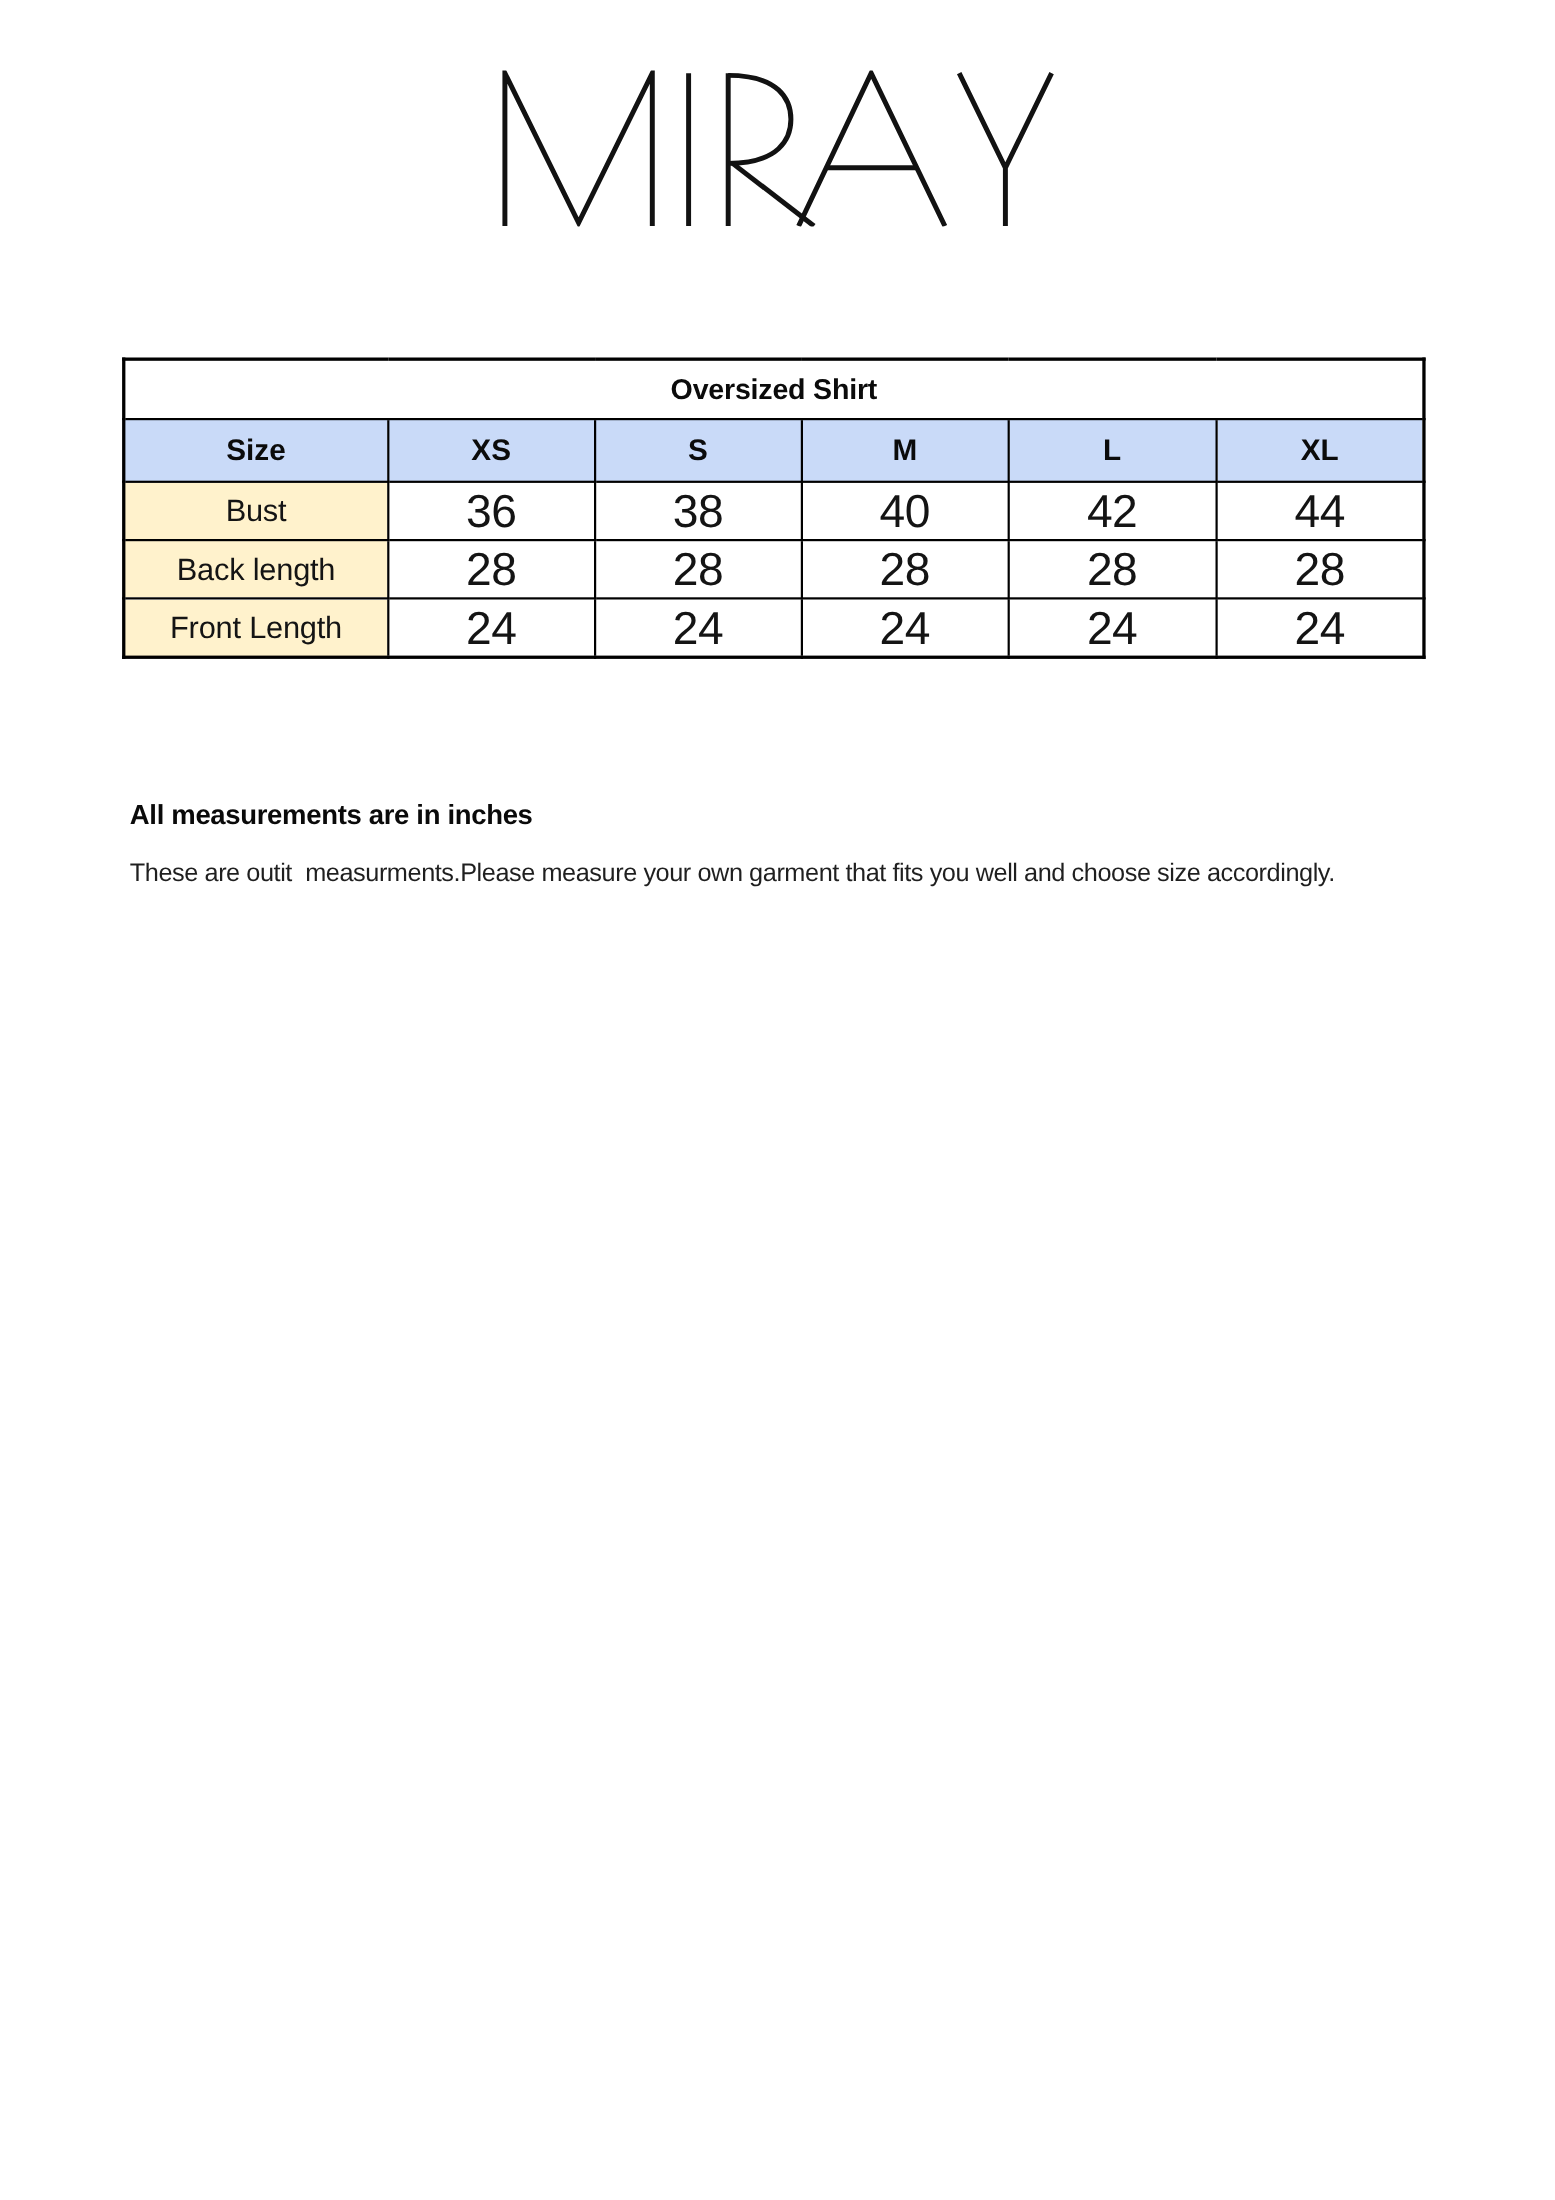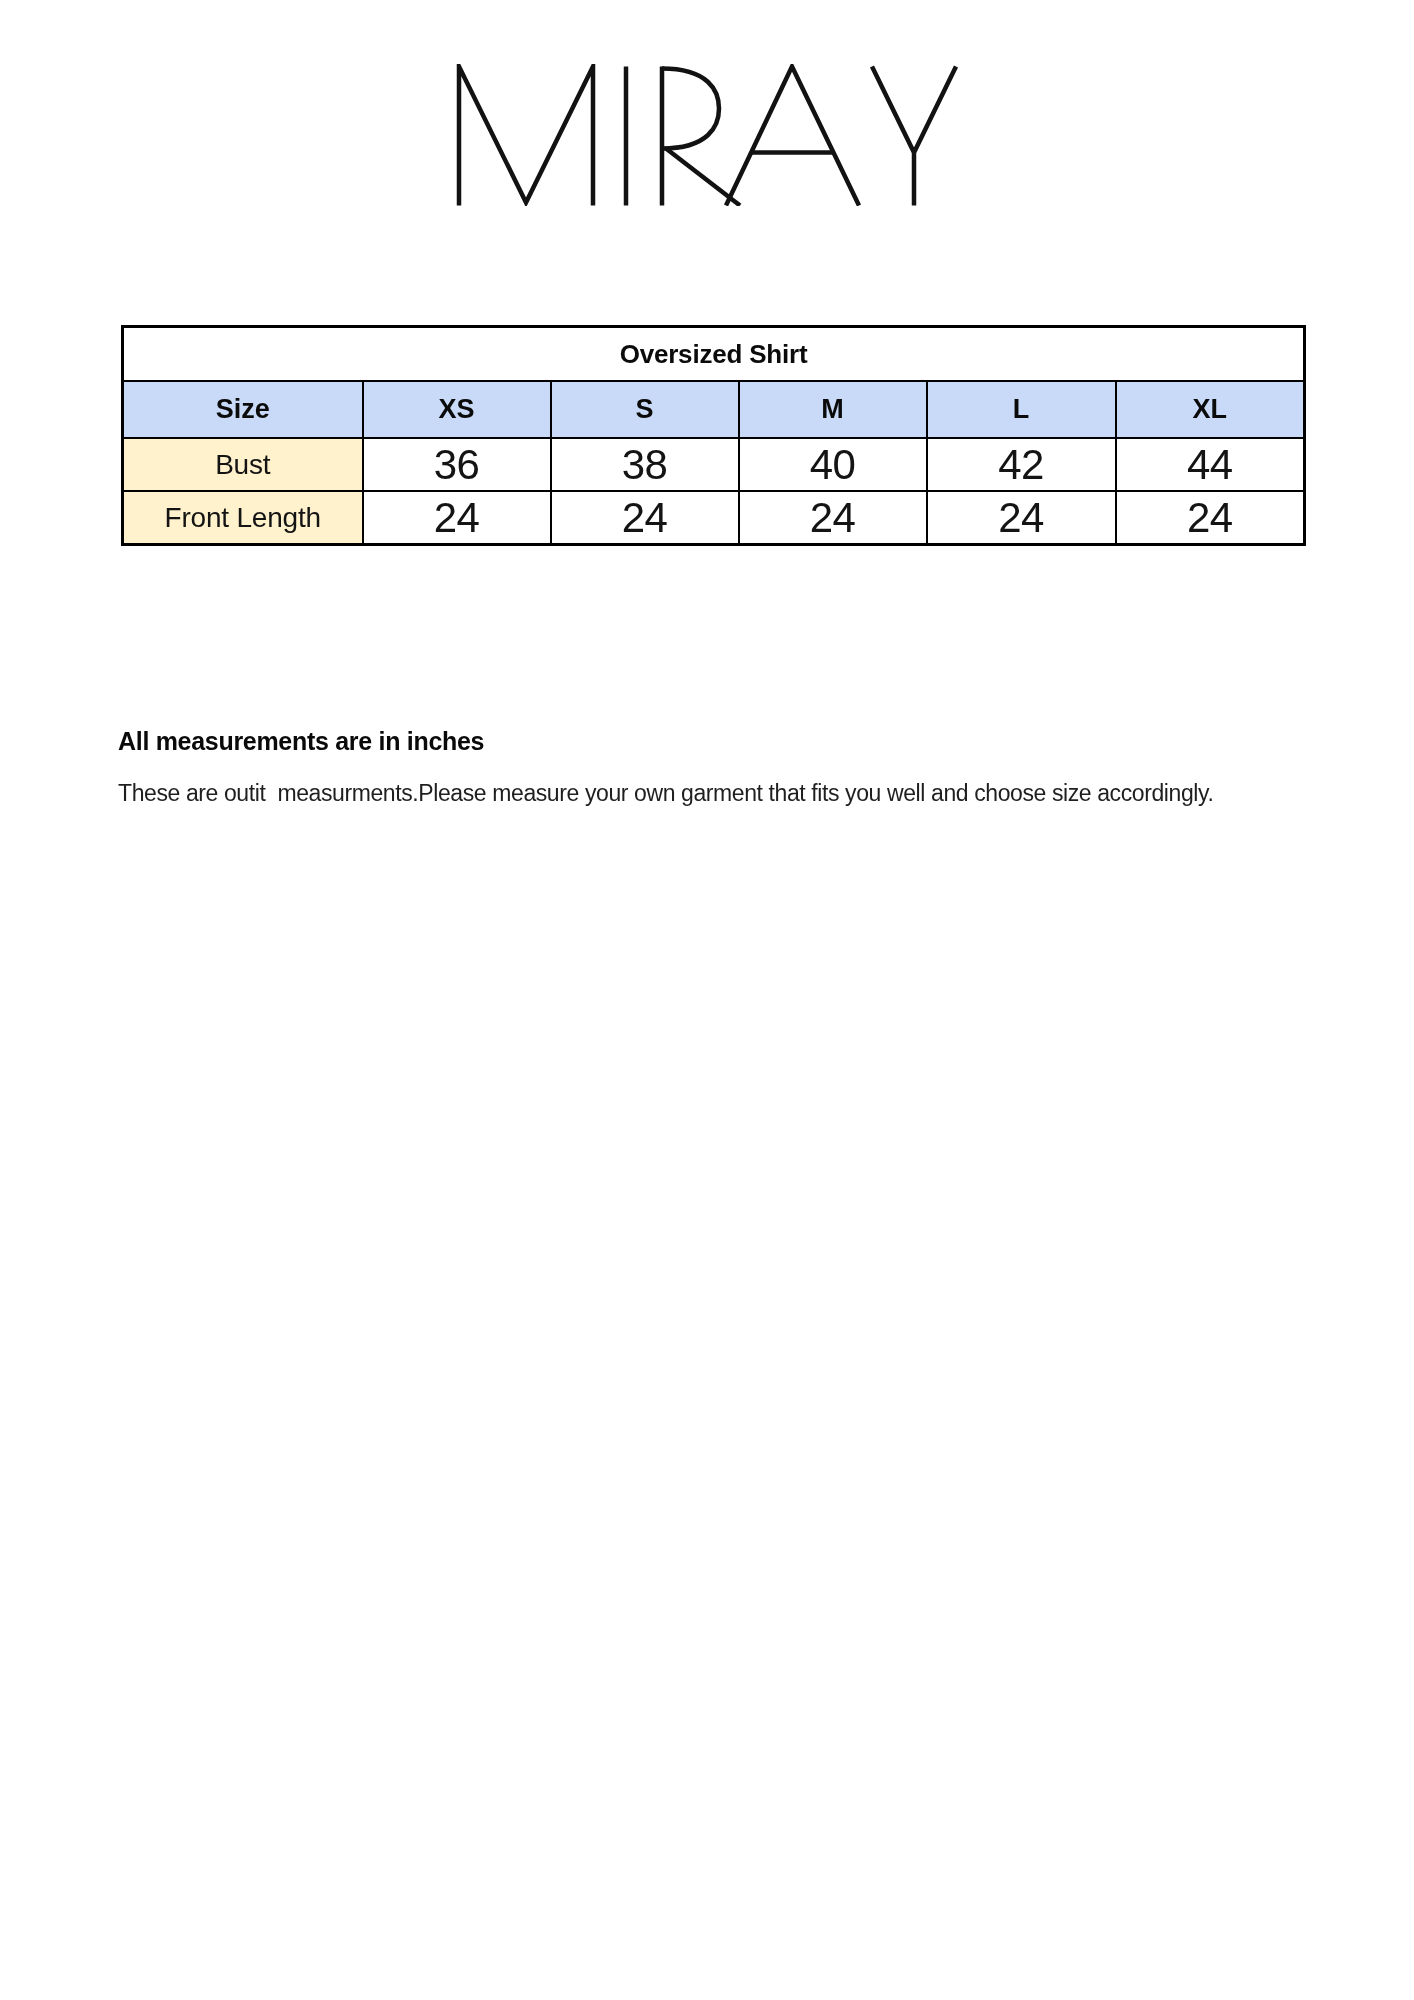--- a/index.html
+++ b/index.html
@@ -9,21 +9,21 @@
     background:#ffffff;
     font-family:"Liberation Sans",sans-serif;
     overflow:hidden;
   }
   
   .logo{position:absolute;left:455px;top:64px;width:505px;height:142px;}
   .logo svg{display:block;width:100%;height:100%;}
   .sr{position:absolute;width:1px;height:1px;overflow:hidden;clip:rect(0 0 0 0);white-space:nowrap;}
   
   .chart{
-    position:absolute;left:121px;top:325px;width:1182px;
+    position:absolute;left:111px;top:325px;width:1182px;
     border-collapse:collapse;table-layout:fixed;
     border:3px solid var(--border-black,#000);
     padding-left:16px;
   }
   .chart td{
     border:2px solid var(--border-black,#000);
     text-align:center;vertical-align:middle;
     color:#141414;padding:0;overflow:hidden;
   }
   .title-row td{
@@ -96,20 +96,28 @@
       </tr>
       <tr class="data-row">
         <td class="label">Bust</td>
         <td>36</td>
         <td>38</td>
         <td>40</td>
         <td>42</td>
         <td>44</td>
       </tr>
       <tr class="data-row">
+        <td class="label">Back length</td>
+        <td>28</td>
+        <td>28</td>
+        <td>28</td>
+        <td>28</td>
+        <td>28</td>
+      </tr>
+      <tr class="data-row">
         <td class="label">Front Length</td>
         <td>24</td>
         <td>24</td>
         <td>24</td>
         <td>24</td>
         <td>24</td>
       </tr>
     </tbody>
   </table>
 

